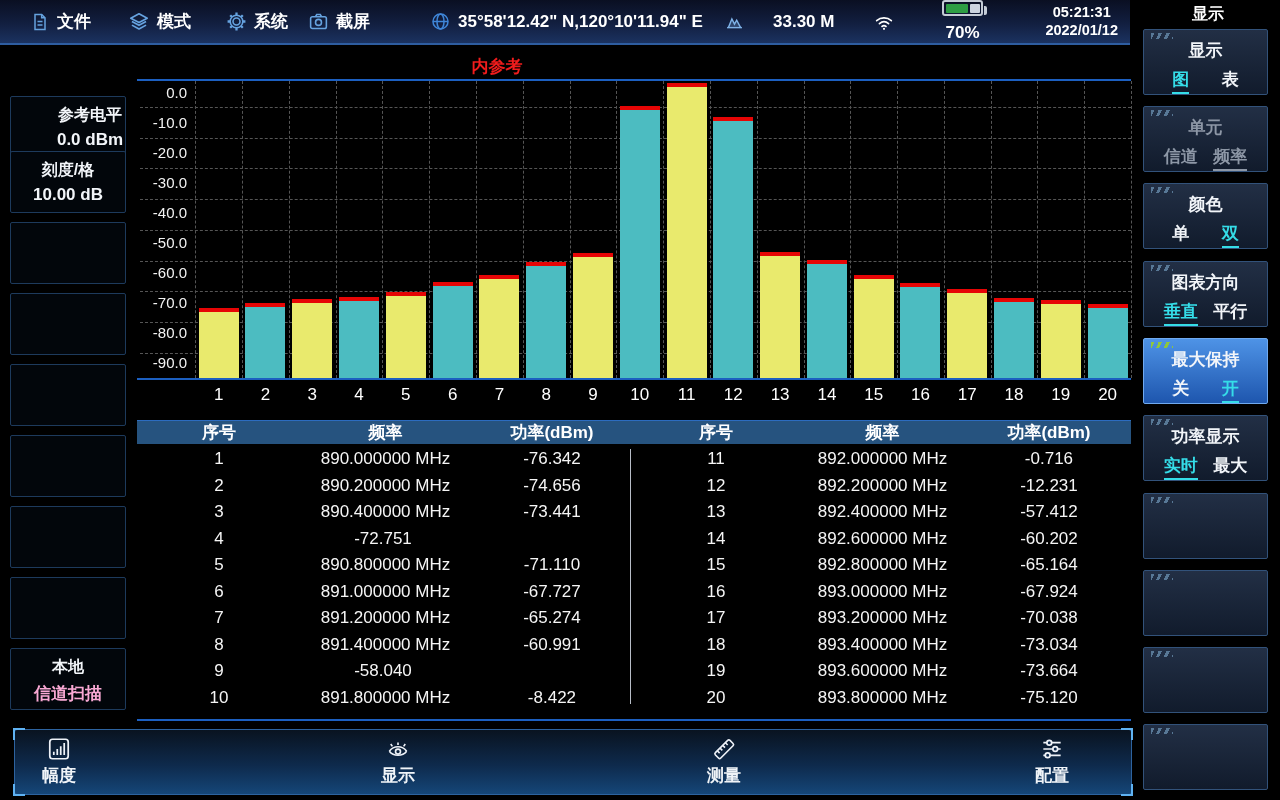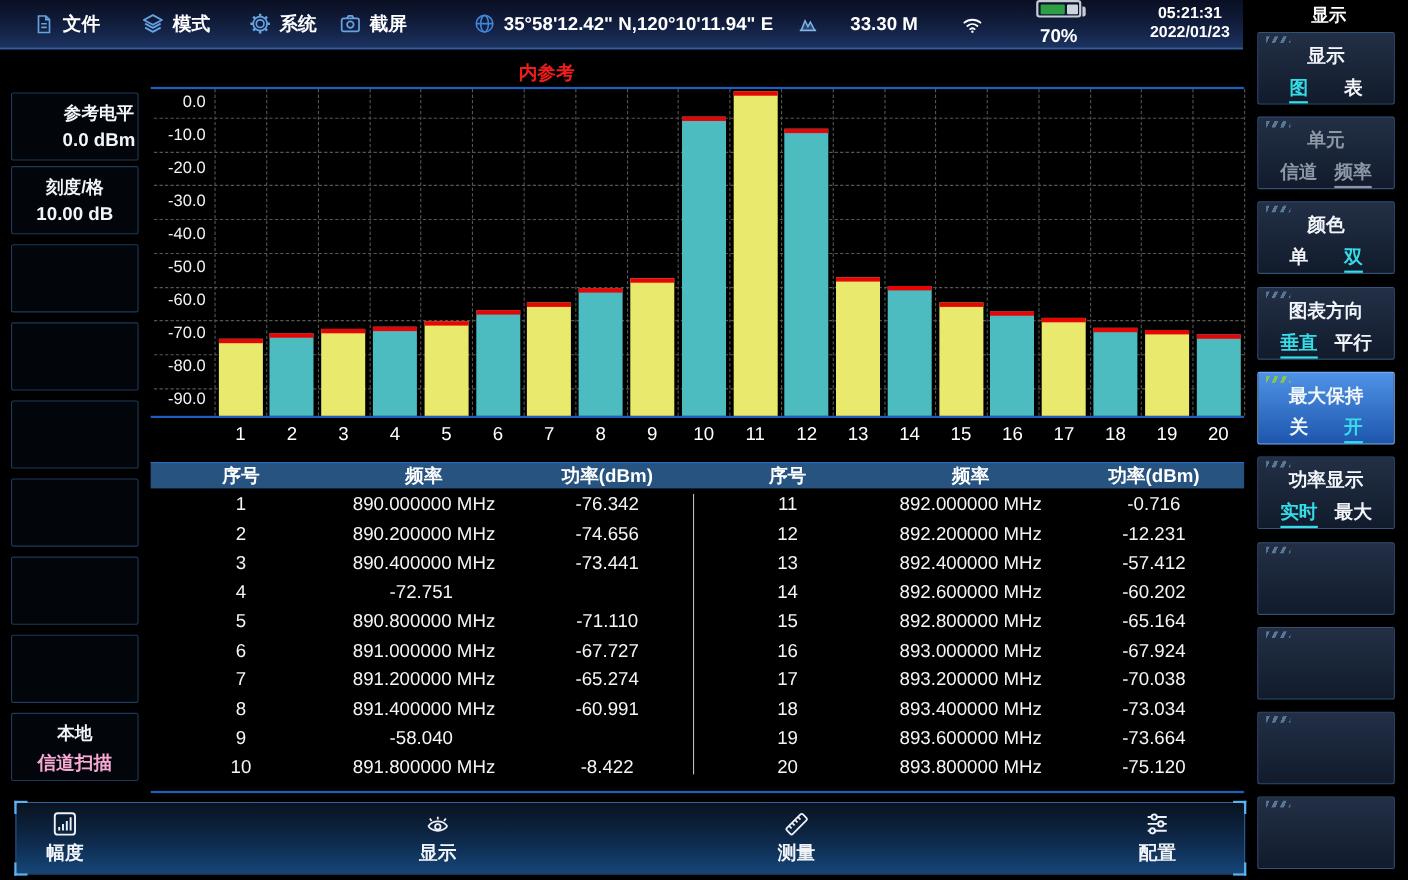--- a/index.html
+++ b/index.html
@@ -174,26 +174,26 @@
     <div class="tb-item" style="left:942px;flex-direction:column;">
       <span class="batt">
         <span class="batt-fill"></span>
         <span class="batt-rest"></span>
       </span>
       <span>70%</span>
     </div>
 
     <div id="clock">
       <div>05:21:31</div>
-      <div>2022/01/23</div>
+      <div>2022/01/12</div>
     </div>
   </div>
 
   <div id="left-panel">
-      <div class="lbox" style="top: 84px; padding-left: 44px;">
+      <div class="lbox" style="top: 96px; padding-left: 44px;">
         <div class="lb-title">参考电平</div>
         <div class="lb-value">0.0 dBm</div>
       </div>
       <div class="lbox" style="top: 151px;">
         <div class="lb-title">刻度/格</div>
         <div class="lb-value">10.00 dB</div>
       </div>
       <div class="lbox" style="top: 222px;"></div>
       <div class="lbox" style="top: 293px;"></div>
       <div class="lbox" style="top: 364px;"></div>

